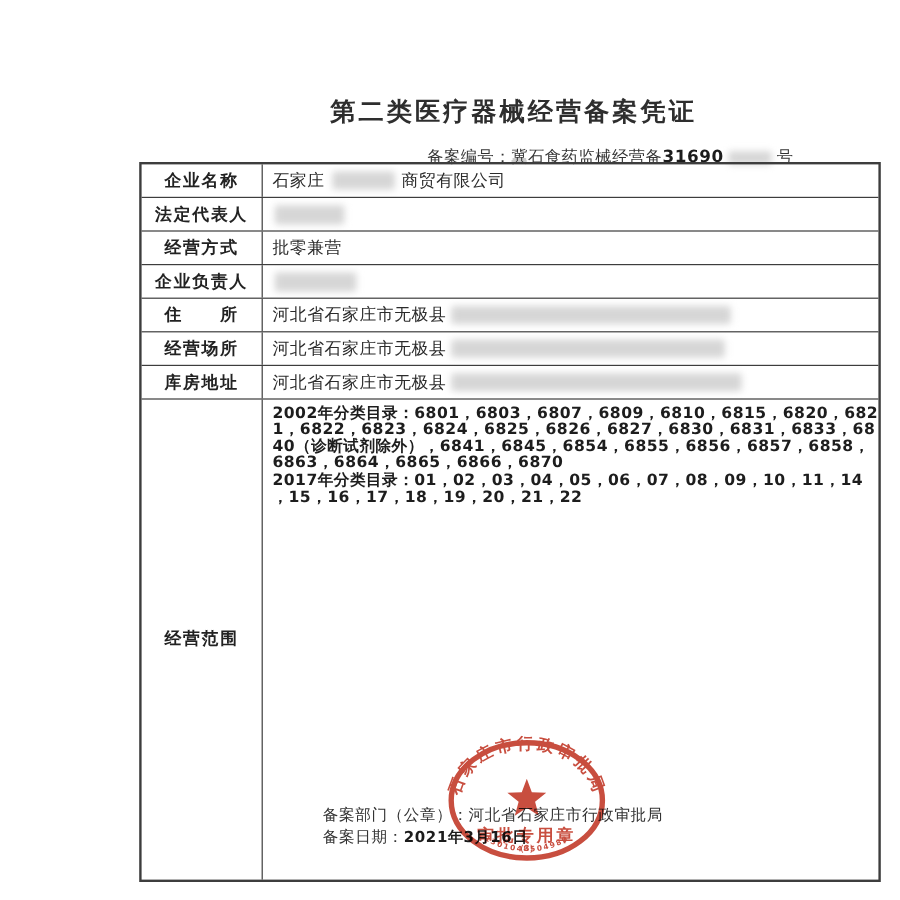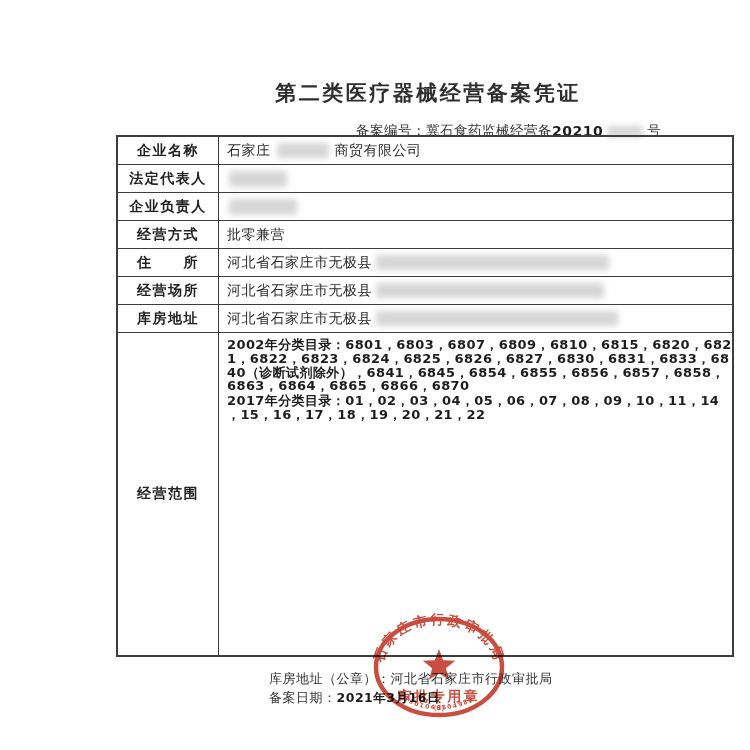--- a/index.html
+++ b/index.html
@@ -26,21 +26,21 @@
   }
   .blur-no{width:36px;height:11px;margin:0 4px;}
   .blur-name{width:52px;height:15px;margin:0 6px;}
   .blur-p1{width:58px;height:16px;margin-left:2px;}
   .blur-p2{width:68px;height:16px;margin-left:2px;}
   .blur-a1{width:233px;height:15px;margin-left:4px;}
   .blur-a2{width:228px;height:15px;margin-left:4px;}
   .blur-a3{width:242px;height:15px;margin-left:4px;}
 
   .cert-table{
-    position:absolute;left:68px;top:135px;width:618px;height:522px;
+    position:absolute;left:68px;top:135px;width:618px;height:600px;
     border:2px solid #3d3d3d;box-sizing:border-box;display:flex;flex-direction:column;
     background:transparent;
   }
   .row{display:flex;flex:0 0 auto;height:27px;border-bottom:1.5px solid #3d3d3d;}
   .row.grow{flex:1 1 auto;height:auto;border-bottom:none;}
   .cell-label{
     width:100px;flex:0 0 100px;border-right:1.5px solid #3d3d3d;
     display:flex;align-items:center;justify-content:center;
     font-family:"Liberation Sans","DejaVu Sans",sans-serif;
     font-weight:bold;font-size:14px;letter-spacing:1.5px;color:#222;
@@ -74,21 +74,21 @@
 </head>
 <body>
 
 <div class="page">
 
   <h1 class="doc-title">第二类医疗器械经营备案凭证</h1>
 
   <div class="filing-line">
     <span>备案编号：</span>
       <span>冀石食药监械经营备</span>
-      <span class="digits">20210</span>
+      <span class="digits">31690</span>
       <span class="blur blur-no"></span>
       <span>号</span>
   </div>
 
   <div class="cert-table">
 
     <div class="row">
       <div class="cell-label">企业名称</div>
       <div class="cell-value">
         <span>石家庄</span>
@@ -98,29 +98,29 @@
     </div>
 
     <div class="row">
       <div class="cell-label">法定代表人</div>
       <div class="cell-value">
         <span class="blur blur-p1"></span>
       </div>
     </div>
 
     <div class="row">
+      <div class="cell-label">经营方式</div>
+      <div class="cell-value">批零兼营</div>
+    </div>
+
+    <div class="row">
       <div class="cell-label">企业负责人</div>
       <div class="cell-value">
         <span class="blur blur-p2"></span>
       </div>
-    </div>
-
-    <div class="row">
-      <div class="cell-label">经营方式</div>
-      <div class="cell-value">批零兼营</div>
     </div>
 
     <div class="row">
       <div class="cell-label">住　　所</div>
       <div class="cell-value">
         <span>河北省石家庄市无极县</span>
         <span class="blur blur-a1"></span>
       </div>
     </div>
 
@@ -150,21 +150,21 @@
         <div class="scope-gap"></div>
         <div class="scope-line">2017年分类目录：01，02，03，04，05，06，07，08，09，10，11，14</div>
         <div class="scope-line">，15，16，17，18，19，20，21，22</div>
       </div>
     </div>
 
   </div>
 
   <div class="footer">
     <div>
-      <span>库房地址（公章）：</span><span>河北省石家庄市行政审批局</span>
+      <span>备案部门（公章）：</span><span>河北省石家庄市行政审批局</span>
     </div>
     <div>
       <span>备案日期：</span><span class="date-val">2021年3月16日</span>
     </div>
   </div>
 
   <div class="stamp">
     <svg width="140" height="110" viewBox="0 0 140 110" xmlns="http://www.w3.org/2000/svg">
       <defs>
         <path id="topArc" d="M 17.4 68.7 A 56 43 0 1 1 122.6 68.7" fill="none"></path>

